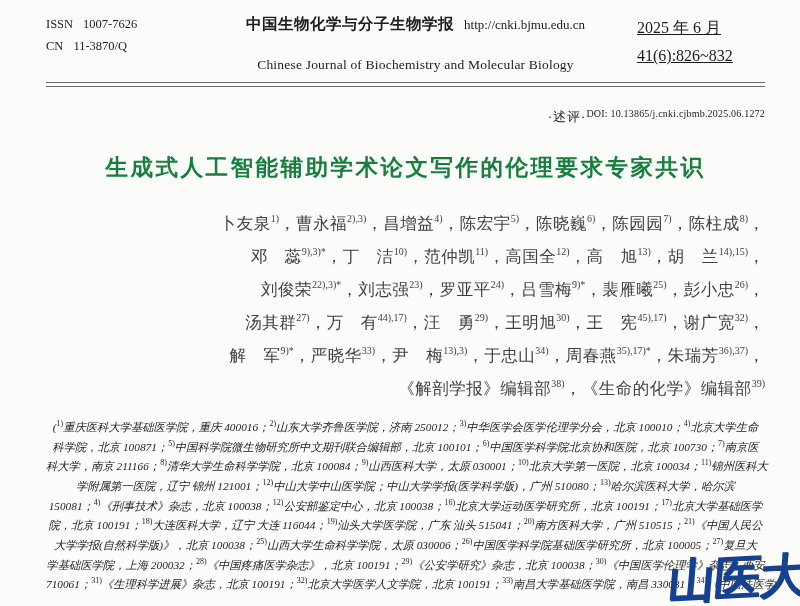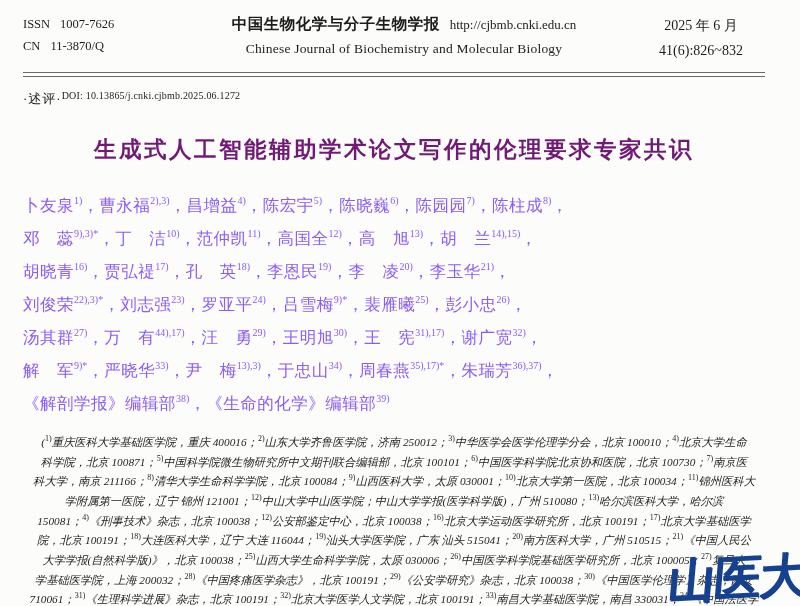--- a/index.html
+++ b/index.html
@@ -3,52 +3,52 @@
 <meta charset="utf-8">
 <style>
   * { margin: 0; padding: 0; box-sizing: border-box; }
   html, body { width: 800px; height: 606px; overflow: hidden; }
   body {
     background: #fcfcfa;
     color: #1c1c1c;
     font-family: "Liberation Serif", "DejaVu Serif", serif;
     position: relative;
   }
-  .page { width: 800px; height: 606px; padding: 14px 35px 0 23px; position: relative; }
+  .page { width: 800px; height: 606px; padding: 14px 35px 0 46px; position: relative; }
 
   
   .jhead { display: flex; align-items: flex-start; }
   .jhead-left { width: 148px; font-size: 12.5px; line-height: 1.75; white-space: nowrap; }
   .jhead-left .num { display: inline-block; margin-left: 10px; }
   .jhead-center { flex: 1; text-align: center; }
   .jhead-cn { font-size: 15.5px; font-weight: bold; letter-spacing: 0.5px; }
   .jhead-cn .url { font-weight: normal; font-size: 13px; margin-left: 10px; letter-spacing: 0; }
-  .jhead-en { font-size: 13.5px; margin-top: 6px; letter-spacing: 0.2px; }
-  .jhead-right { width: 128px; text-align: center; font-size: 14px; line-height: 1.75; white-space: nowrap; }
+  .jhead-en { font-size: 13.5px; margin-top: 22px; letter-spacing: 0.2px; }
+  .jhead-right { width: 128px; text-align: left; font-size: 16px; line-height: 1.75; white-space: nowrap; text-decoration: underline; }
 
   .double-rule { margin-top: 9px; height: 5px; border-top: 1.6px solid #6a6a6a; border-bottom: 1.6px solid #6a6a6a; }
 
   
-  .meta-row { display: flex; justify-content: flex-start; margin-top: 13px; font-size: 13px; }
+  .meta-row { display: flex; justify-content: flex-end; margin-top: 21px; font-size: 13px; }
   .col-type { letter-spacing: 1px; }
   .doi { font-size: 10px; letter-spacing: 0.2px; }
 
   
   .title {
     margin-top: 26px;
     text-align: center;
     font-family: "Liberation Sans", "DejaVu Sans", sans-serif;
     font-weight: bold;
     font-size: 22.5px;
     letter-spacing: 2.5px;
-    color: #701a75;
+    color: #15803d;
   }
 
   
-  .authors { margin-top: 22px; text-align: left; font-size: 16.5px; color: #8b5cf6; }
+  .authors { margin-top: 22px; text-align: right; font-size: 16.5px; color: #404040; }
   .author-line { line-height: 28.5px; letter-spacing: 0.5px; }
   .authors sup { font-size: 10px; letter-spacing: 0; }
 
   
   .affils {
     margin-top: 13px;
     text-align: center;
     font-style: italic;
     font-size: 11.3px;
     color: #222;
@@ -75,44 +75,43 @@
 <body>
 
 <div class="page">
 
   <div class="jhead">
     <div class="jhead-left">
       <div><span>ISSN</span><span class="num">1007-7626</span></div>
       <div><span>CN</span><span class="num">11-3870/Q</span></div>
     </div>
     <div class="jhead-center">
-      <div class="jhead-cn"><span>中国生物化学与分子生物学报</span><span class="url">http://cjbmb.cnki.edu.cn</span></div>
+      <div class="jhead-cn"><span>中国生物化学与分子生物学报</span><span class="url">http://cnki.bjmu.edu.cn</span></div>
       <div class="jhead-en">Chinese Journal of Biochemistry and Molecular Biology</div>
     </div>
     <div class="jhead-right">
       <div>2025 年 6 月</div>
       <div>41(6):826~832</div>
     </div>
   </div>
 
   <div class="double-rule"></div>
 
   <div class="meta-row">
     <div class="col-type">·述评·</div>
     <div class="doi">DOI: 10.13865/j.cnki.cjbmb.2025.06.1272</div>
   </div>
 
   <h1 class="title">生成式人工智能辅助学术论文写作的伦理要求专家共识</h1>
 
   <div class="authors">
     <div class="author-line">卜友泉<sup>1)</sup>，曹永福<sup>2),3)</sup>，昌增益<sup>4)</sup>，陈宏宇<sup>5)</sup>，陈晓巍<sup>6)</sup>，陈园园<sup>7)</sup>，陈柱成<sup>8)</sup>，</div>
     <div class="author-line">邓　蕊<sup>9),3)*</sup>，丁　洁<sup>10)</sup>，范仲凯<sup>11)</sup>，高国全<sup>12)</sup>，高　旭<sup>13)</sup>，胡　兰<sup>14),15)</sup>，</div>
-    <div class="author-line">胡晓青<sup>16)</sup>，贾弘禔<sup>17)</sup>，孔　英<sup>18)</sup>，李恩民<sup>19)</sup>，李　凌<sup>20)</sup>，李玉华<sup>21)</sup>，</div>
     <div class="author-line">刘俊荣<sup>22),3)*</sup>，刘志强<sup>23)</sup>，罗亚平<sup>24)</sup>，吕雪梅<sup>9)*</sup>，裴雁曦<sup>25)</sup>，彭小忠<sup>26)</sup>，</div>
-    <div class="author-line">汤其群<sup>27)</sup>，万　有<sup>44),17)</sup>，汪　勇<sup>29)</sup>，王明旭<sup>30)</sup>，王　宪<sup>31),17)</sup>，谢广宽<sup>32)</sup>，</div>
+    <div class="author-line">汤其群<sup>27)</sup>，万　有<sup>44),17)</sup>，汪　勇<sup>29)</sup>，王明旭<sup>30)</sup>，王　宪<sup>45),17)</sup>，谢广宽<sup>32)</sup>，</div>
     <div class="author-line">解　军<sup>9)*</sup>，严晓华<sup>33)</sup>，尹　梅<sup>13),3)</sup>，于忠山<sup>34)</sup>，周春燕<sup>35),17)*</sup>，朱瑞芳<sup>36),37)</sup>，</div>
     <div class="author-line">《解剖学报》编辑部<sup>38)</sup>，《生命的化学》编辑部<sup>39)</sup></div>
   </div>
 
   <div class="affils">
     <div class="affil-line">(<sup>1)</sup>重庆医科大学基础医学院，重庆 400016；<sup>2)</sup>山东大学齐鲁医学院，济南 250012；<sup>3)</sup>中华医学会医学伦理学分会，北京 100010；<sup>4)</sup>北京大学生命</div>
     <div class="affil-line">科学院，北京 100871；<sup>5)</sup>中国科学院微生物研究所中文期刊联合编辑部，北京 100101；<sup>6)</sup>中国医学科学院北京协和医院，北京 100730；<sup>7)</sup>南京医</div>
     <div class="affil-line">科大学，南京 211166；<sup>8)</sup>清华大学生命科学学院，北京 100084；<sup>9)</sup>山西医科大学，太原 030001；<sup>10)</sup>北京大学第一医院，北京 100034；<sup>11)</sup>锦州医科大</div>
     <div class="affil-line">学附属第一医院，辽宁 锦州 121001；<sup>12)</sup>中山大学中山医学院；中山大学学报(医学科学版)，广州 510080；<sup>13)</sup>哈尔滨医科大学，哈尔滨</div>
     <div class="affil-line">150081；<sup>4)</sup>《刑事技术》杂志，北京 100038；<sup>12)</sup>公安部鉴定中心，北京 100038；<sup>16)</sup>北京大学运动医学研究所，北京 100191；<sup>17)</sup>北京大学基础医学</div>

